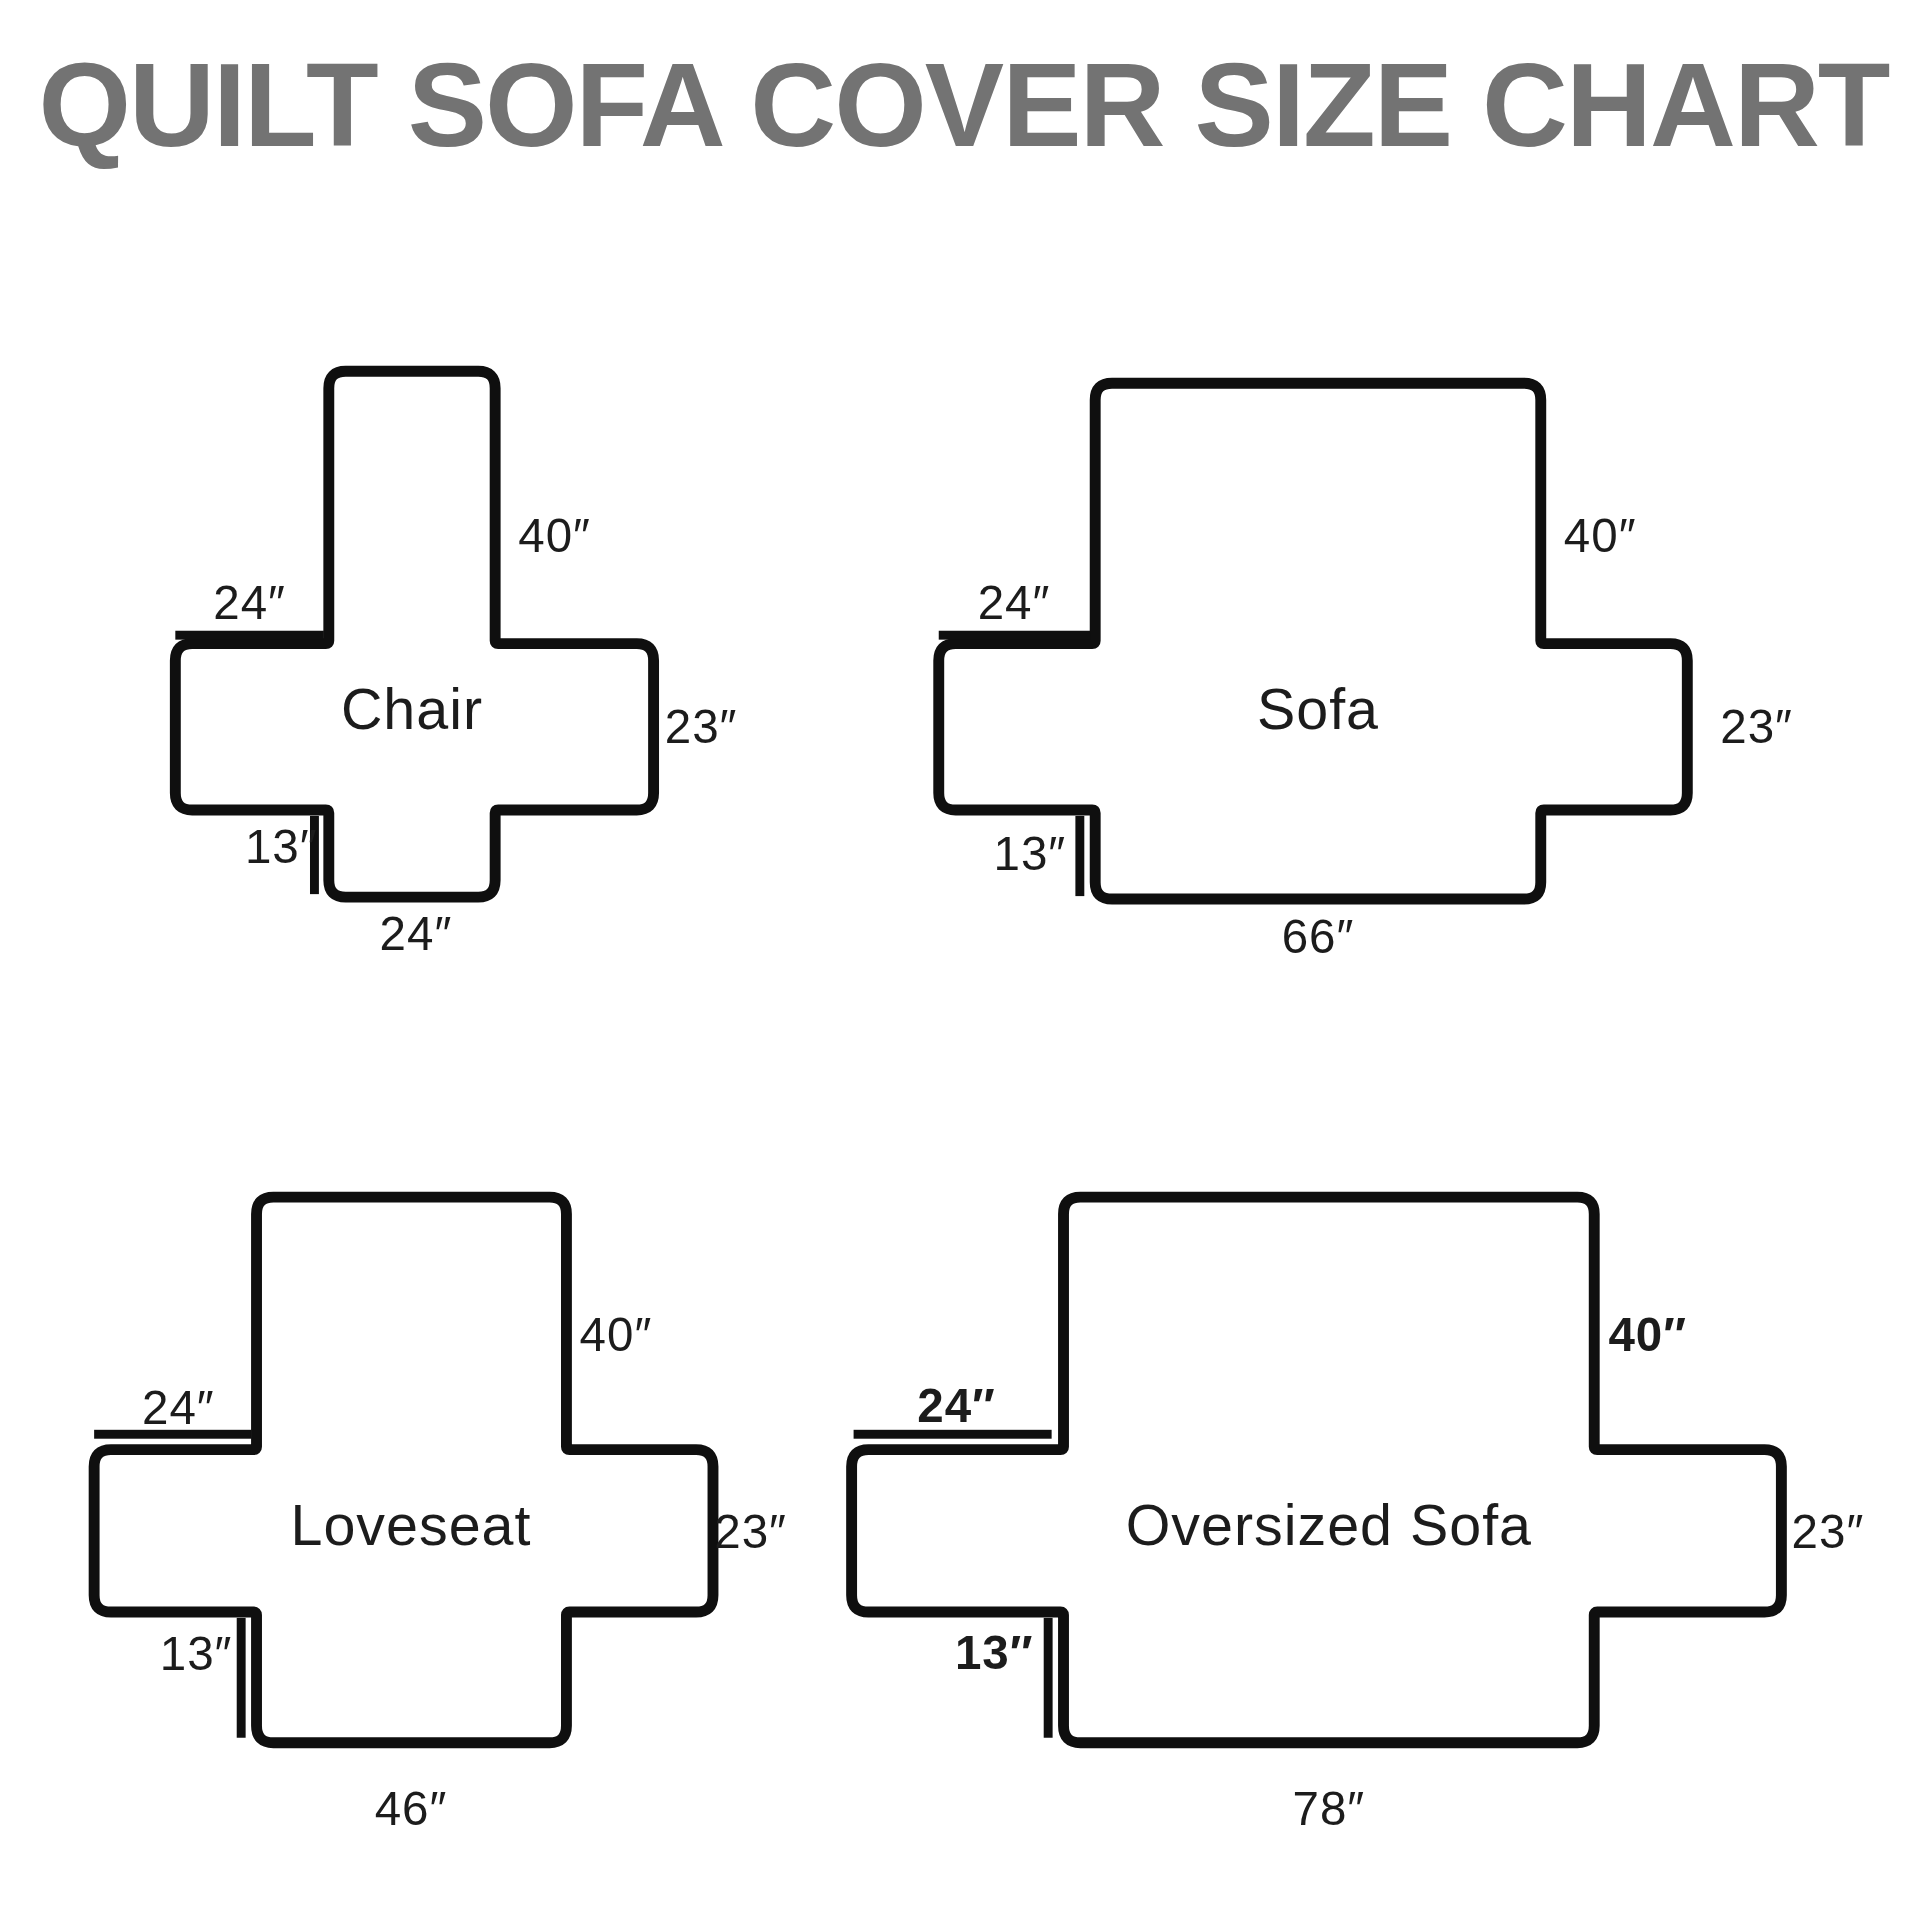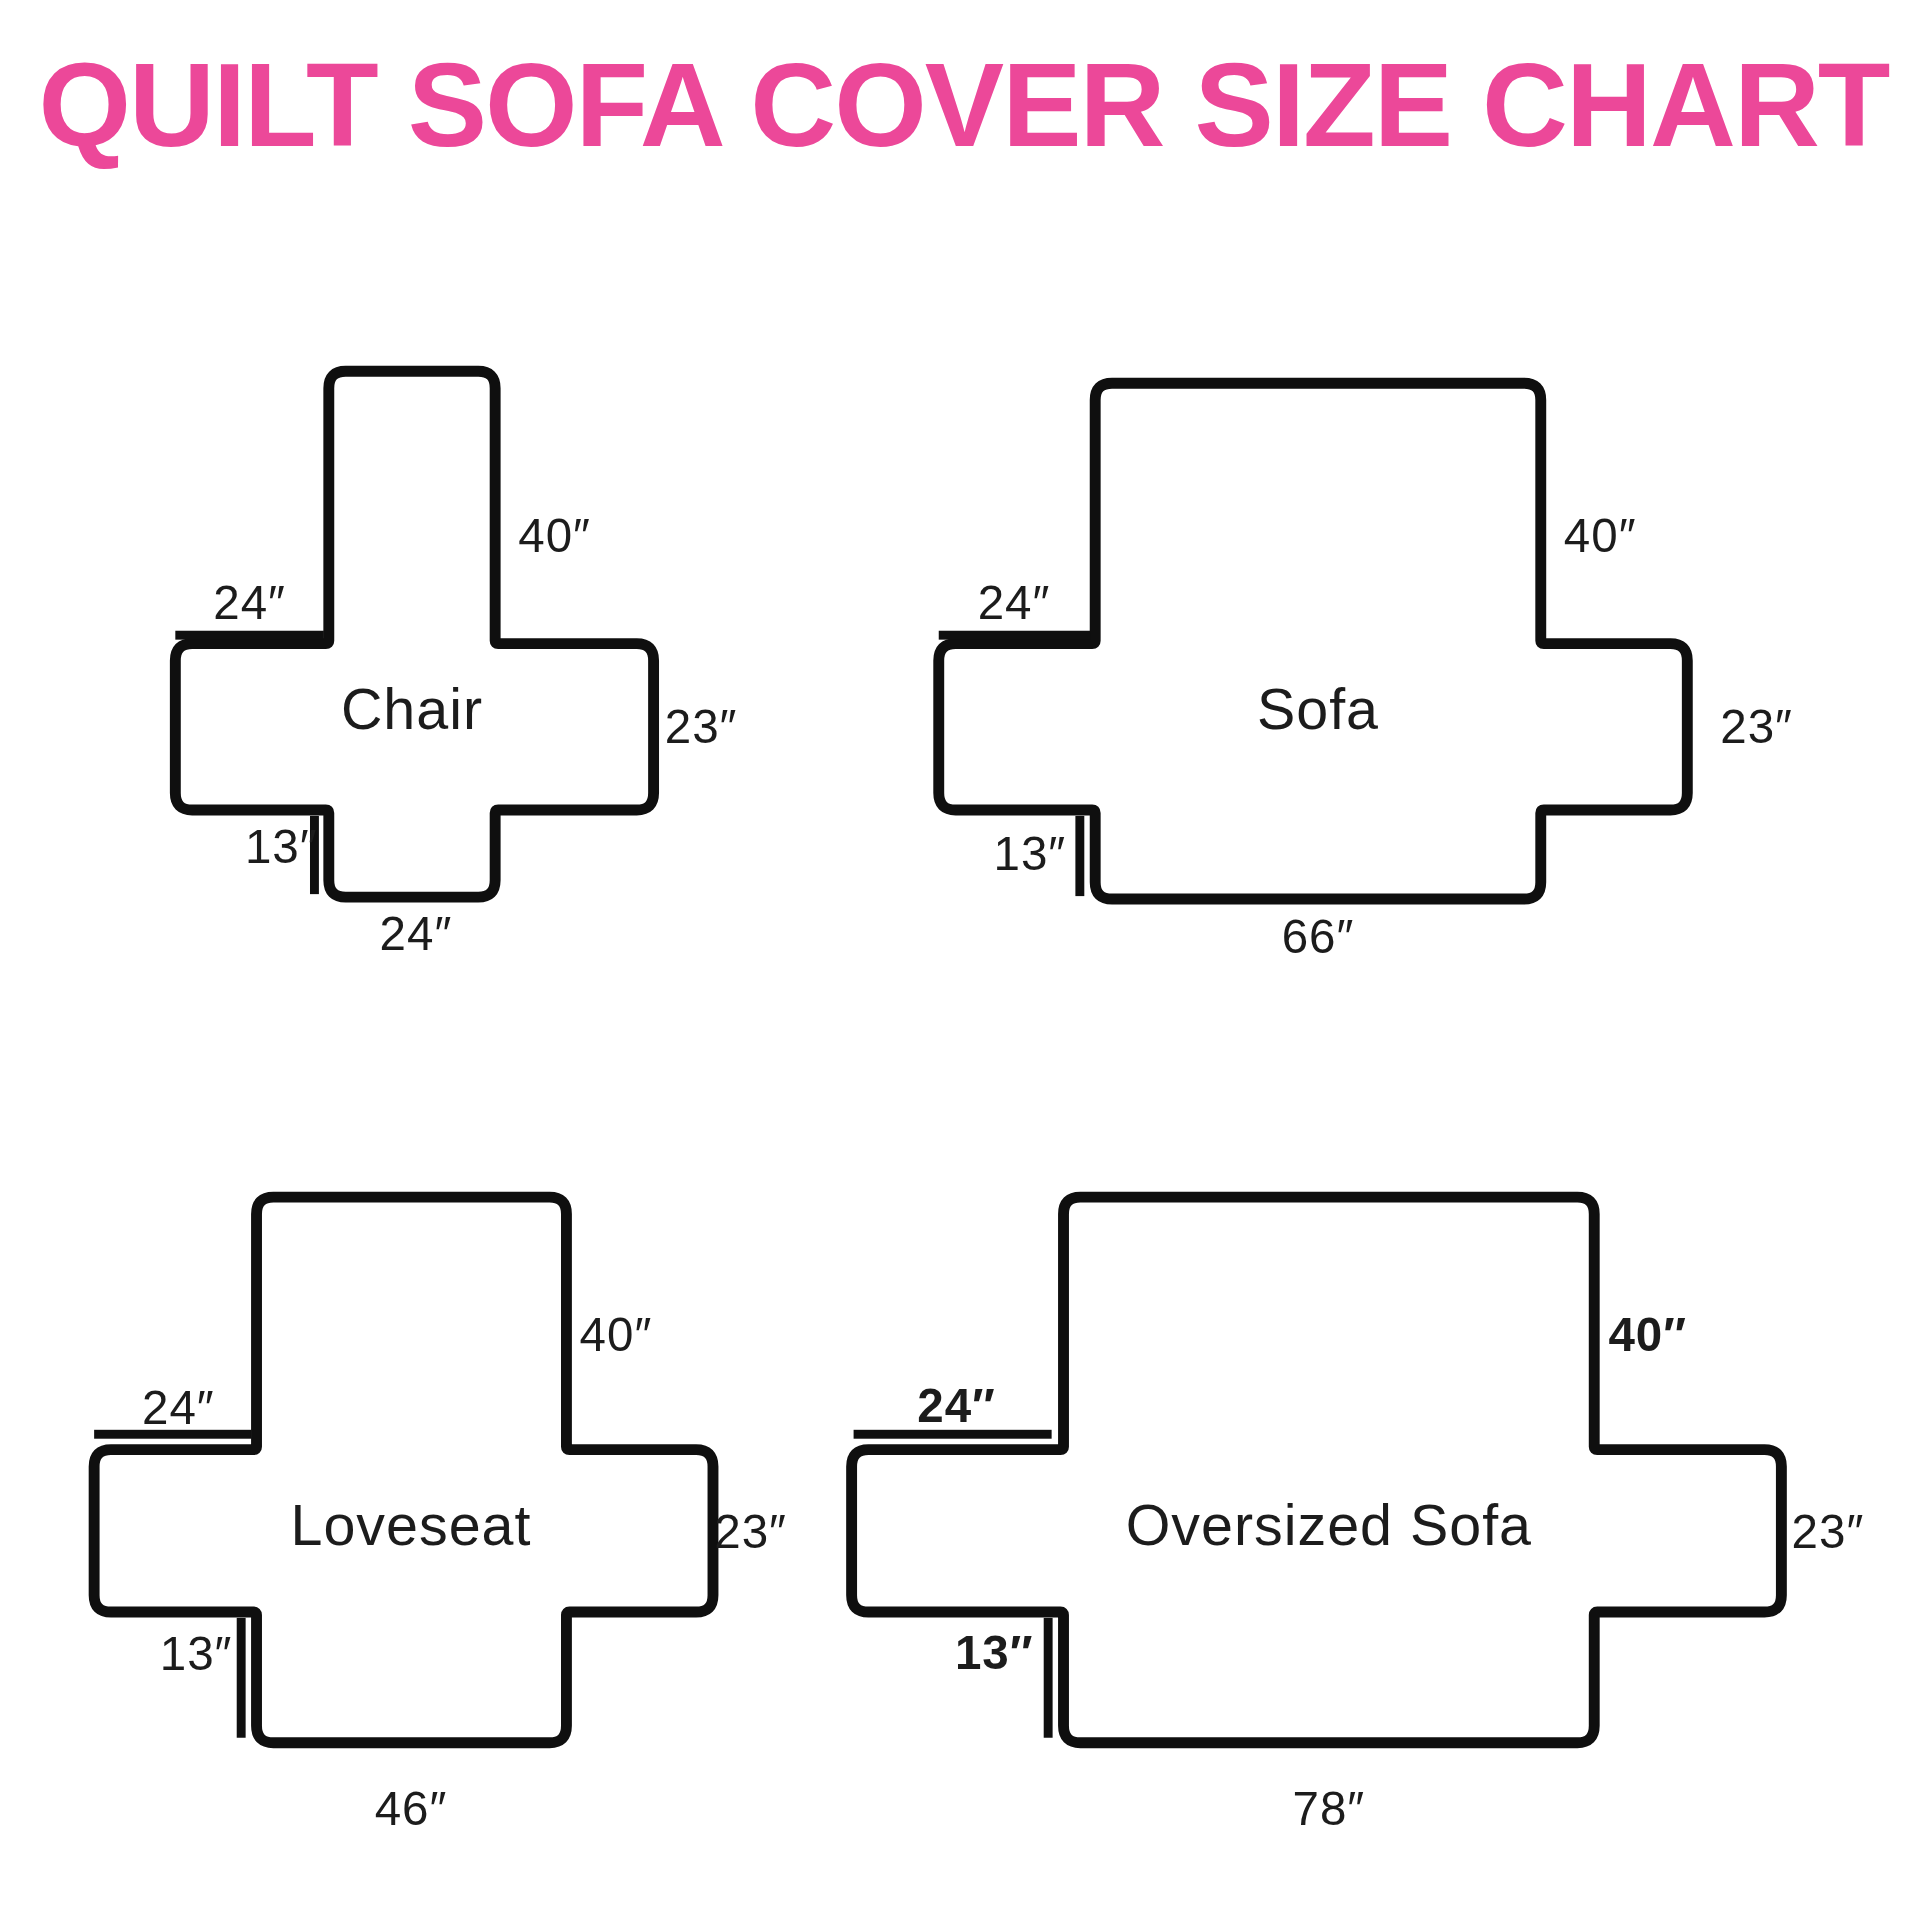--- a/index.html
+++ b/index.html
@@ -5,21 +5,21 @@
   html,body{margin:0;padding:0;background:#ffffff;}
   body{
     width:1927px;height:1913px;position:relative;overflow:hidden;
     font-family:"Liberation Sans", sans-serif;
     -webkit-font-smoothing:antialiased;
   }
   .page-title{
     position:absolute;top:36px;left:0;width:100%;
     text-align:center;
     font-size:119px;font-weight:700;letter-spacing:-2px;
-    color:#ec4899;white-space:nowrap;
+    color:#737373;white-space:nowrap;
   }
   svg.board{position:absolute;top:0;left:0;}
   .outline{fill:#ffffff;stroke:#0f0f0f;stroke-width:11;stroke-linejoin:round;}
   .dimline{fill:#0f0f0f;}
   text{fill:#1c1c1c;}
   .dim-label{font-size:48px;letter-spacing:1px;}
   .dim-label.bold{font-weight:700;}
   .name-label{font-size:58px;letter-spacing:1px;}
 </style>
 </head>

